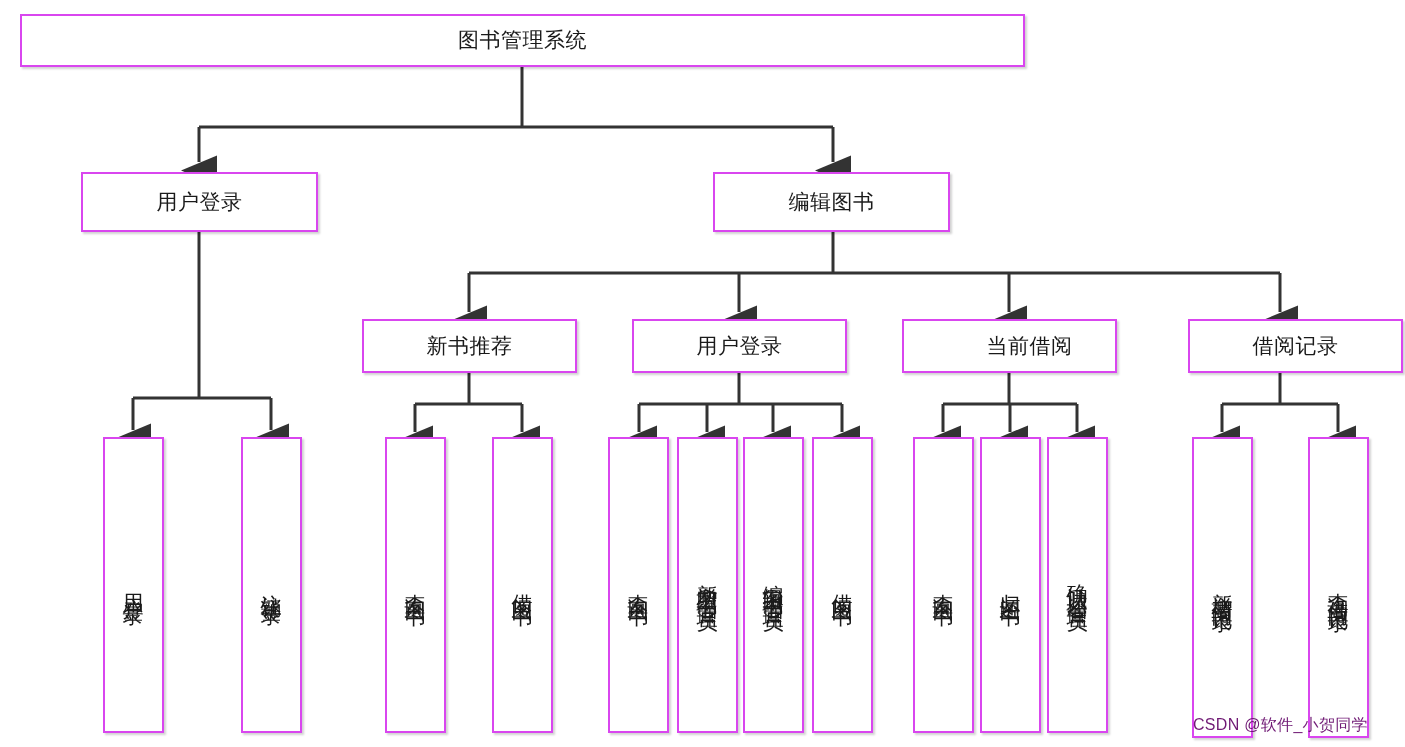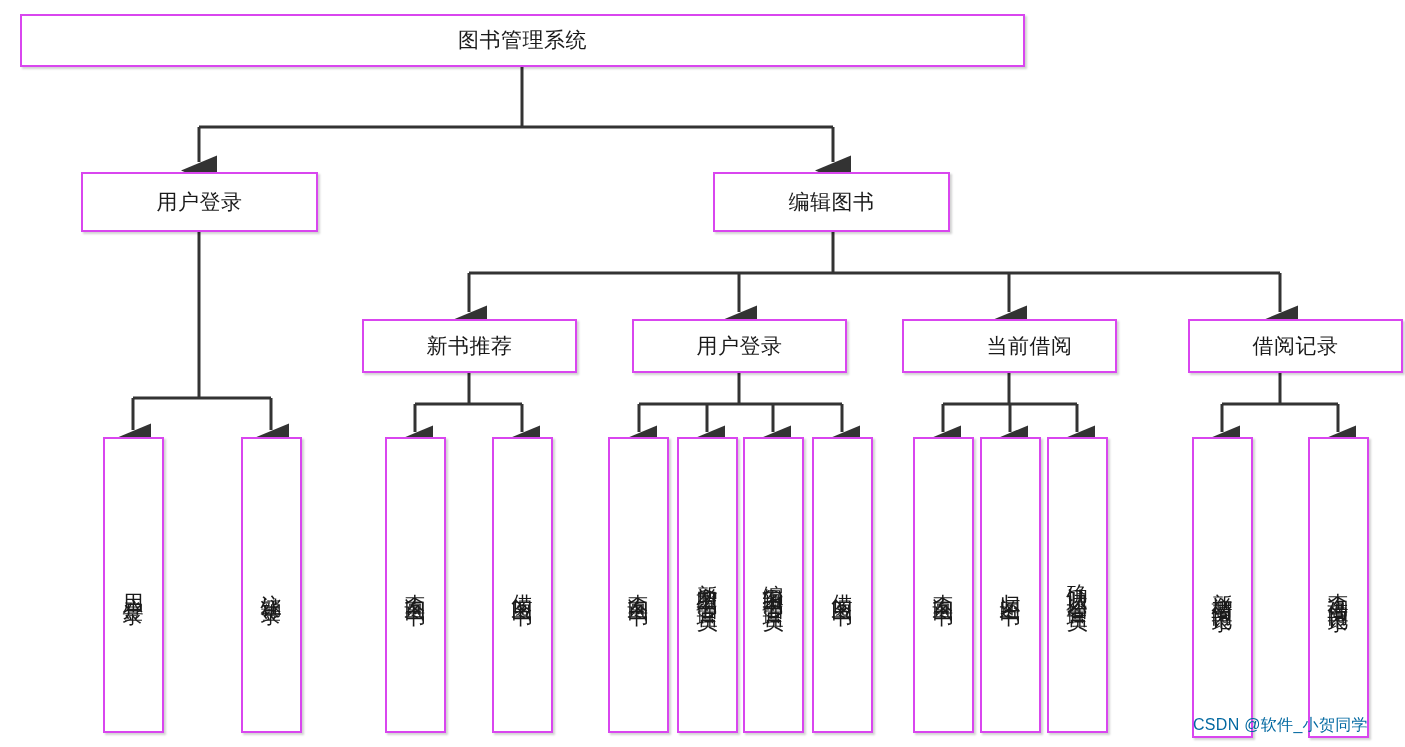--- a/index.html
+++ b/index.html
@@ -62,21 +62,21 @@
     max-height: 260px;
   }
   .node.vert.tall .lbl {
     max-height: 280px;
   }
   #watermark {
     position: absolute;
     left: 1193px;
     top: 715px;
     font-size: 16px;
-    color: #0369a1;
+    color: #701a75;
     white-space: nowrap;
     letter-spacing: 0.3px;
   }
 </style>
 </head>
 <body>
 
 <div id="canvas">
 
   <svg id="edges" viewBox="0 0 1405 747" xmlns="http://www.w3.org/2000/svg">

